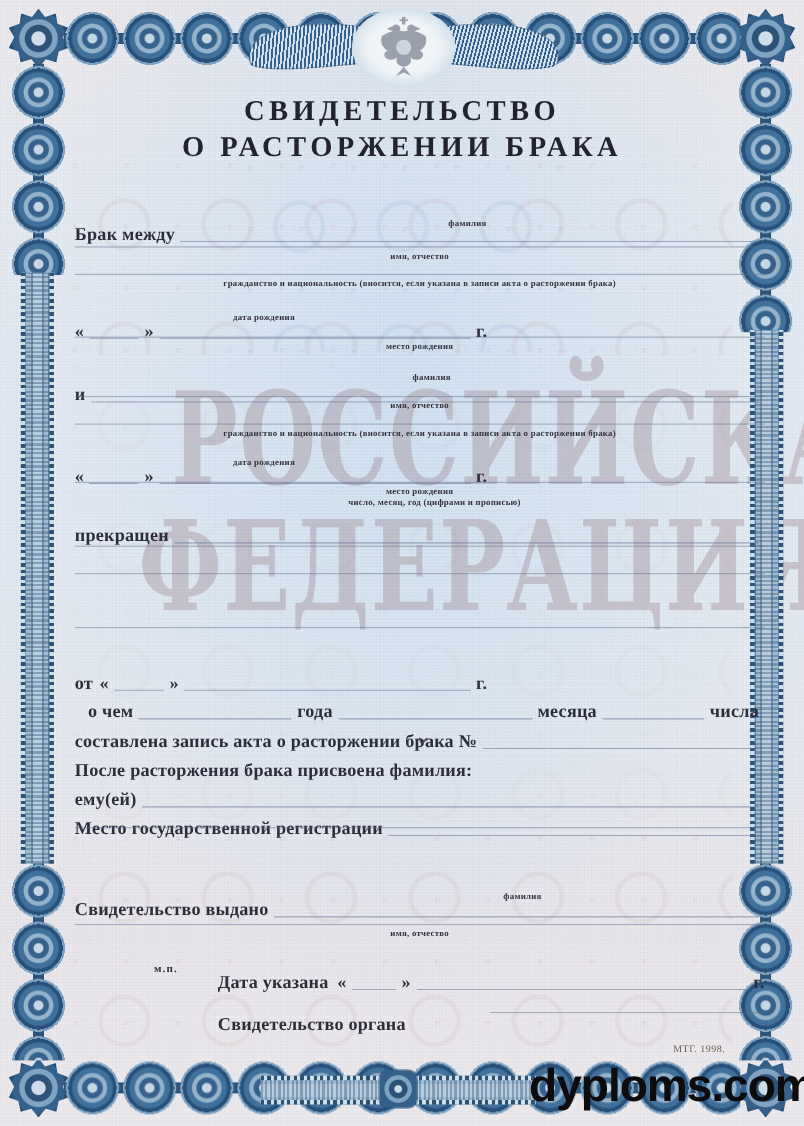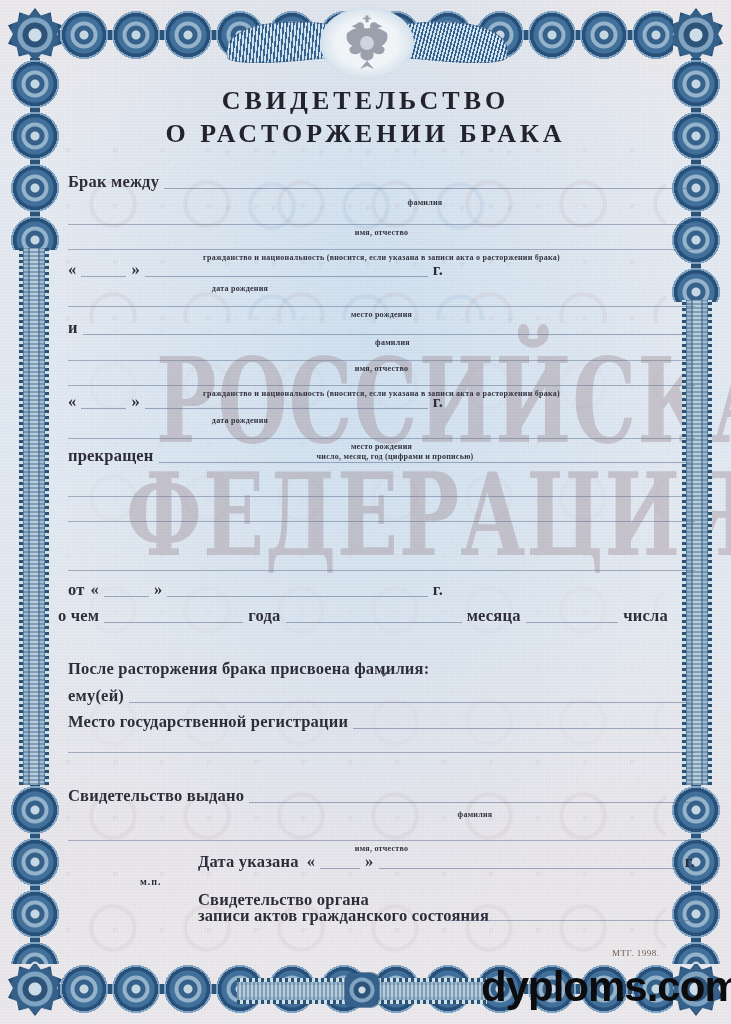--- a/index.html
+++ b/index.html
@@ -100,21 +100,21 @@
   }
   .wing-l { left:0; border-radius:70% 100% 10% 90% / 100% 60% 20% 40%; transform:rotate(-5deg); }
   .wing-r { right:0; border-radius:100% 70% 90% 10% / 60% 100% 40% 20%; transform:rotate(5deg); }
   .emblem-oval {
     position:absolute; left:50%; top:1px; transform:translateX(-50%);
     width:94px; height:72px; border-radius:50%;
     background: radial-gradient(ellipse at center, #f0f4f7 0 46%, #dde7ef 64%, #bfd3e1 82%, rgba(150,180,208,0) 100%);
     display:flex; align-items:center; justify-content:center;
   }
   
-  .row { position:absolute; display:flex; align-items:flex-end; font-size:16.5px; font-weight:bold; color:#2e2e3a; letter-spacing:.2px; }
+  .row { position:absolute; display:flex; align-items:flex-end; font-size:16.5px; font-weight:bold; color:#2e2e3a; letter-spacing:.2px;margin-top:31px; }
   .row .lbl { white-space:nowrap; }
   .ln { flex:1 1 auto; border-bottom:1px solid rgba(95,112,142,.55); margin:0 5px 3px 5px; min-width:18px; }
   .ln.fix45 { flex:0 0 45px; }
   .ln.fix40 { flex:0 0 40px; }
   .hr { position:absolute; height:1px; background:rgba(95,112,142,.5); }
   .sub { position:absolute; font-size:8px; font-weight:bold; color:#33333f; letter-spacing:.25px; text-align:center; white-space:nowrap; }
   .title { position:absolute; left:68px; width:595px; text-align:center; font-weight:bold; color:#23232e; letter-spacing:4px; font-size:26px; }
   .small-note { position:absolute; font-size:9px; color:#6e5d53; letter-spacing:.5px; }
   .seal-mark { position:absolute; font-size:10px; font-weight:bold; color:#2e2e3a; letter-spacing:1px; }
   .site-wm {
@@ -240,30 +240,34 @@
 
   <div class="row" style="left:68px;top:580px;width:375px">
     <span class="lbl">от</span>
     <span class="lbl" style="margin-left:6px">«</span>
     <span class="ln fix45"></span>
     <span class="lbl">»</span>
     <span class="ln"></span>
     <span class="lbl">г.</span>
   </div>
 
-  <div class="row" style="left:58px;top:606px;width:610px">
+  <div class="row" style="left:80px;top:606px;width:610px">
     <span class="lbl">о чем</span>
     <span class="ln" style="flex-grow:1.5"></span>
     <span class="lbl">года</span>
     <span class="ln" style="flex-grow:1.9"></span>
     <span class="lbl">месяца</span>
     <span class="ln" style="flex-grow:1"></span>
     <span class="lbl">числа</span>
   </div>
 
+  <div class="row" style="left:68px;top:633px;width:627px">
+    <span class="lbl">составлена запись акта о расторжении брака №</span>
+    <span class="ln"></span>
+  </div>
 
   <div class="row" style="left:68px;top:659px;width:627px">
     <span class="lbl">После расторжения брака присвоена фамилия:</span>
   </div>
   <div class="stray"></div>
 
   <div class="row" style="left:68px;top:712px;width:627px">
     <span class="lbl">Место государственной регистрации</span>
     <span class="ln"></span>
   </div>
@@ -291,21 +295,18 @@
     <span class="lbl">»</span>
     <span class="ln"></span>
     <span class="lbl">г.</span>
   </div>
 
   <div class="seal-mark" style="left:140px;top:876px">м.п.</div>
 
   <div class="row" style="left:198px;top:890px">
     <span class="lbl">Свидетельство органа</span>
   </div>
-  <div class="row" style="left:198px;top:906px">
-    <span class="lbl">записи актов гражданского состояния</span>
-  </div>
   <div class="hr" style="left:445px;top:920px;width:250px"></div>
 
   <div class="small-note" style="left:612px;top:948px">МТГ. 1998.</div>
   <div class="site-wm">dyploms.com</div>
 
 </div>
 
 </body></html>

